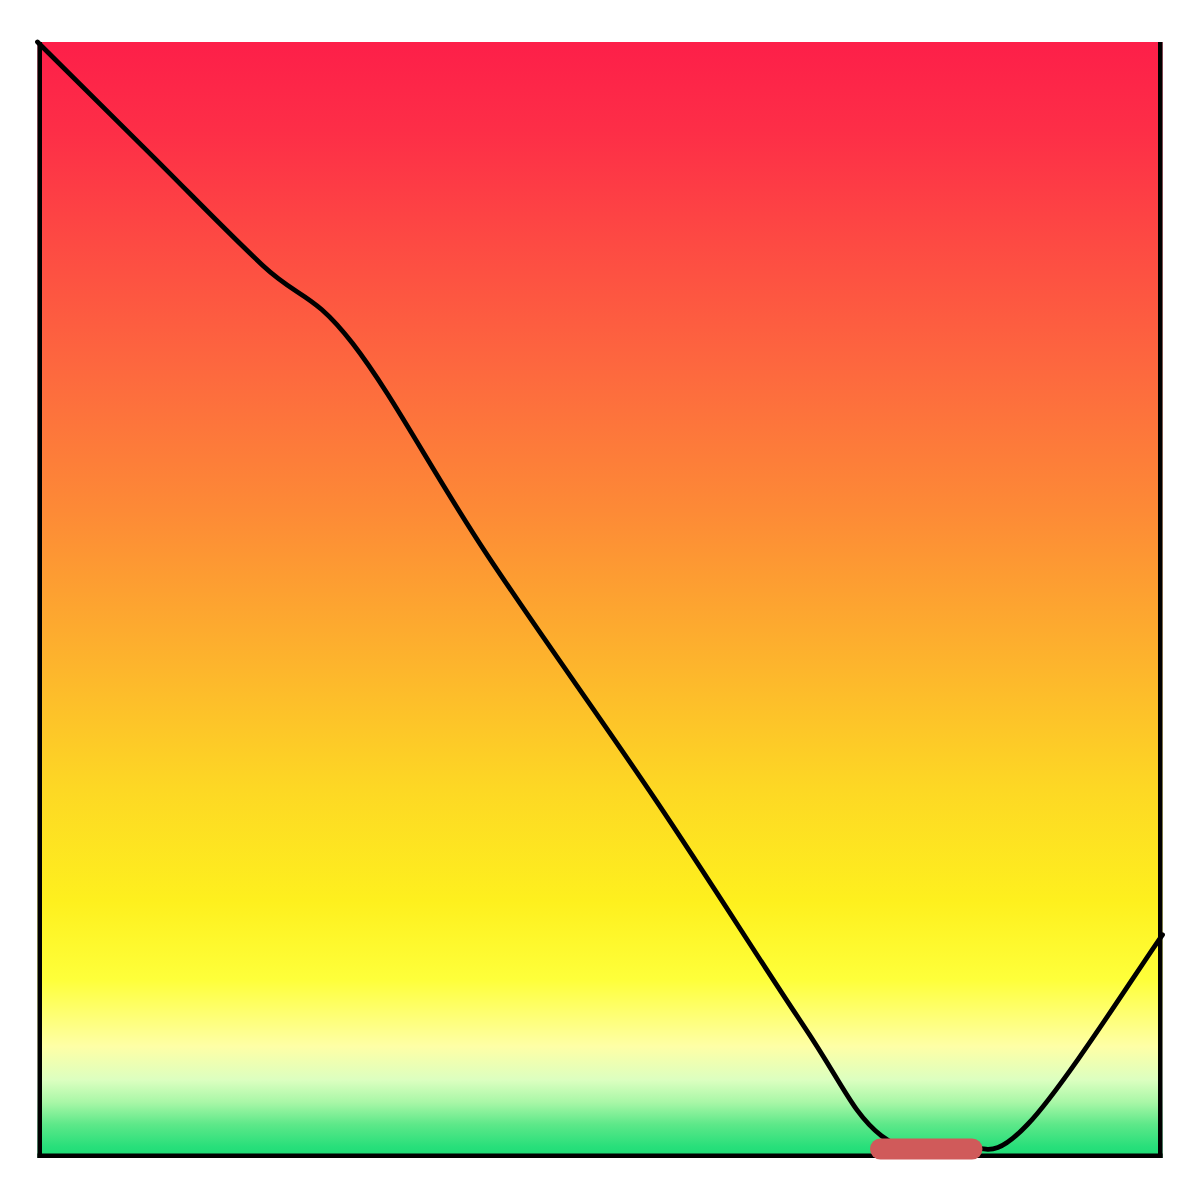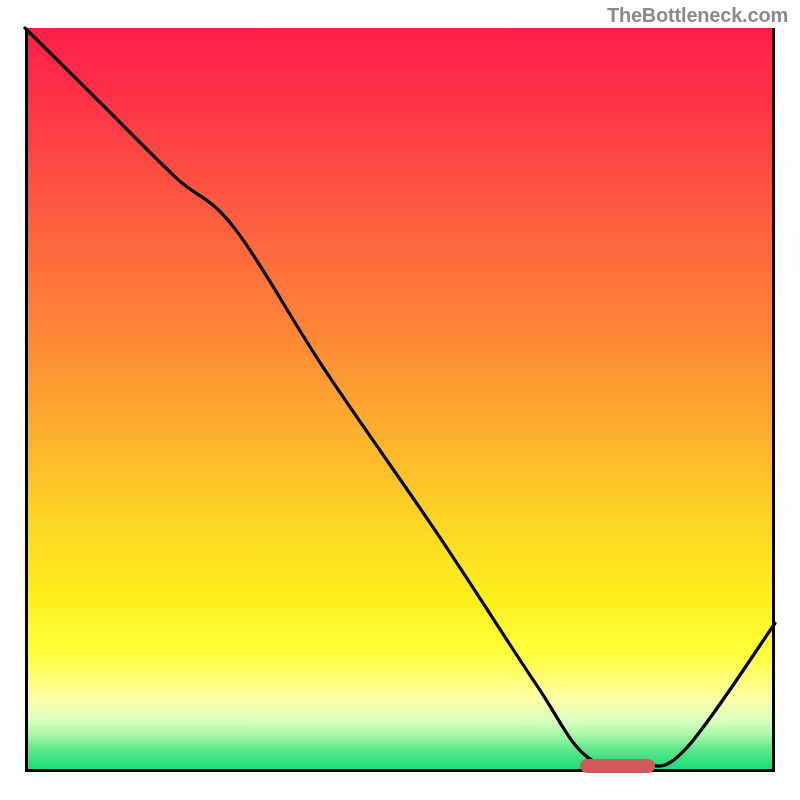--- a/index.html
+++ b/index.html
@@ -81,21 +81,20 @@
     height: 14px;
     border-radius: 7px;
     background: #d05a5a;
   }
 </style>
 </head>
 <body>
 
 <div class="container">
 
-  <div class="attribution">TheBottleneck.com</div>
 
   <div class="plot-frame">
 
     <div class="gradient"></div>
 
     <div class="axis-left"></div>
     <div class="axis-right"></div>
     <div class="axis-bottom"></div>
 
     <svg class="curve" viewBox="0 0 750 744" preserveAspectRatio="none">

